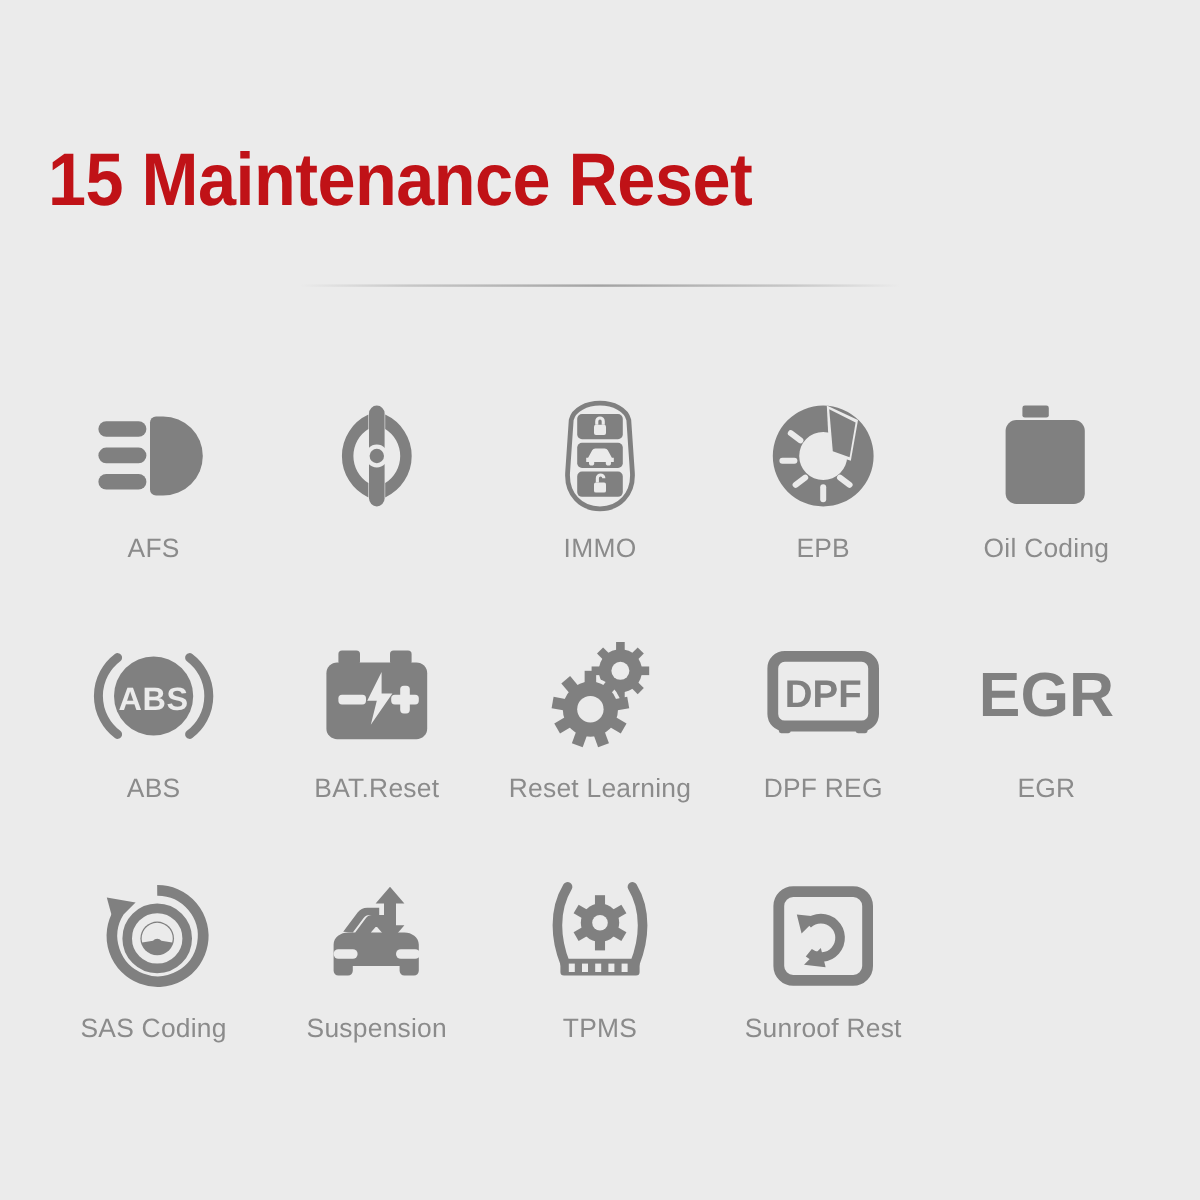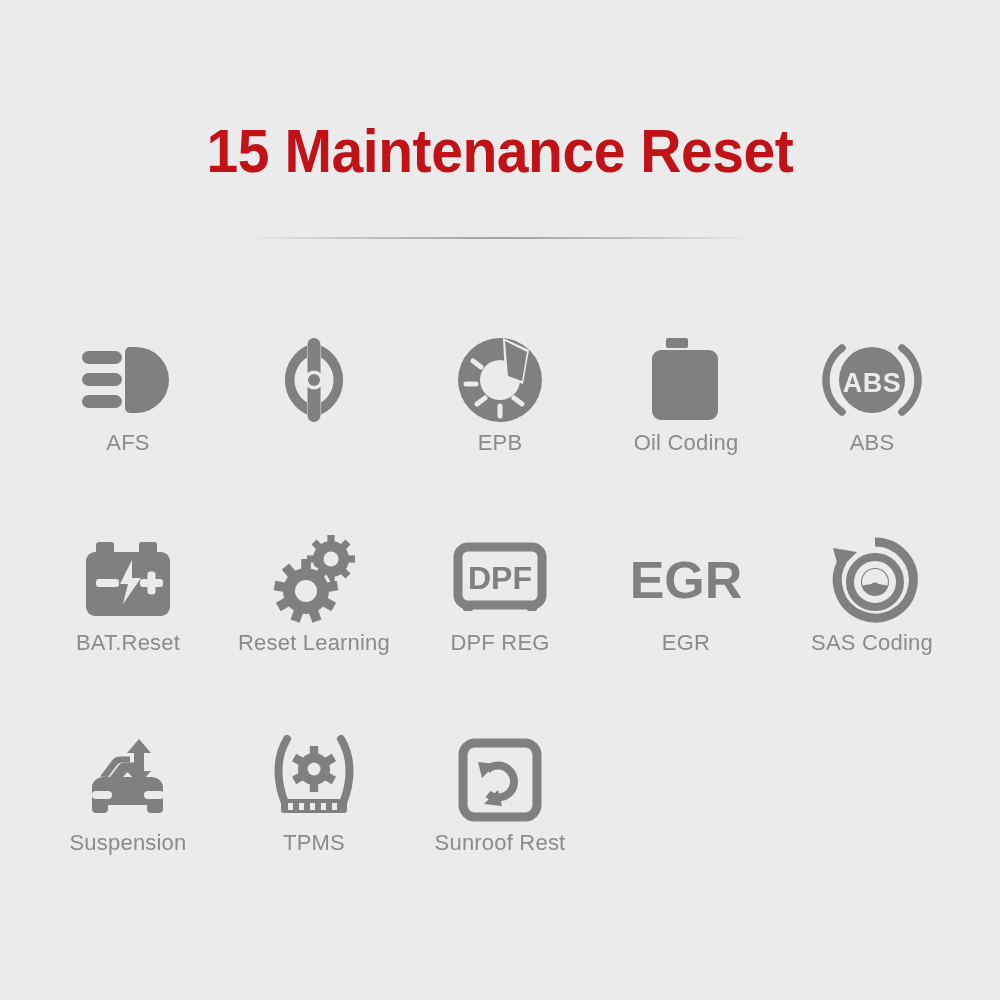--- a/index.html
+++ b/index.html
@@ -14,21 +14,20 @@
     overflow: hidden;
     position: relative;
   }
 
   
   .title-wrap {
     position: absolute;
     top: 118px;
     left: 0;
     width: 1000px;
-    text-align: center;
   }
   .page-title {
     font-family: "Liberation Sans Narrow", "Liberation Sans", sans-serif;
     font-weight: 700;
     font-size: 62px;
     line-height: 1.05;
     letter-spacing: -0.5px;
     color: #c01217;
     transform: scaleX(0.92);
     transform-origin: center center;
@@ -69,20 +68,21 @@
   }
   .icon-box {
     width: 100px;
     height: 100px;
     display: flex;
     align-items: center;
     justify-content: center;
   }
   .icon-box svg { display: block; overflow: visible; }
   .cell-label {
+    margin-top: 14px;
     font-size: 22px;
     color: #8b8b8b;
     letter-spacing: 0.2px;
     white-space: nowrap;
     text-align: center;
   }
   .egr-text {
     font-size: 52px;
     font-weight: 700;
     color: #808080;
@@ -122,20 +122,45 @@
           <path d="M33 8.5 A38 38 0 0 0 33 77.5 L33 65.5 A26.5 26.5 0 0 1 33 20.5 Z"></path>
           <path d="M47 8.5 A38 38 0 0 1 47 77.5 L47 65.5 A26.5 26.5 0 0 0 47 20.5 Z"></path>
           <rect x="33.5" y="1" width="13" height="84" rx="6.5"></rect>
         </g>
         <circle cx="40" cy="43" r="9.5" fill="#ebebeb"></circle>
         <circle cx="40" cy="43" r="6" fill="#808080"></circle>
       </svg>
     </div>
   </div>
 
+  <div class="cell">
+    <div class="icon-box">
+      <svg width="60" height="92" viewBox="0 0 60 92">
+        <path d="M30 2 C41 2 52 7 54 16 L57 60 C58 78 46 90 30 90 C14 90 2 78 3 60 L6 16 C8 7 19 2 30 2 Z" fill="none" stroke="#808080" stroke-width="4"></path>
+        <g fill="#808080">
+          <rect x="11" y="11" width="38" height="21" rx="4"></rect>
+          <rect x="11" y="35" width="38" height="21" rx="4"></rect>
+          <rect x="11" y="59" width="38" height="21" rx="4"></rect>
+        </g>
+        <g fill="#ebebeb">
+
+          <path d="M26 17 a4 4 0 0 1 8 0 v3 h-2.6 v-3 a1.4 1.4 0 0 0 -2.8 0 v3 H26 Z"></path>
+          <rect x="25" y="20" width="10" height="8.5" rx="1.6"></rect>
+
+          <path d="M18.5 51 h23 v-3.5 h-1.6 l-3.4-6.2 a3 3 0 0 0 -2.6 -1.6 h-7.8 a3 3 0 0 0 -2.6 1.6 l-3.4 6.2 h-1.6 Z"></path>
+          <circle cx="23" cy="51.8" r="2.2"></circle>
+          <circle cx="37" cy="51.8" r="2.2"></circle>
+
+          <path d="M26.5 64.5 a4 4 0 0 1 8 0 h-2.6 a1.4 1.4 0 0 0 -2.8 0 v3.5 h-2.6 Z"></path>
+          <rect x="25" y="68" width="10" height="8.5" rx="1.6"></rect>
+        </g>
+      </svg>
+    </div>
+    <div class="cell-label">IMMO</div>
+  </div>
 
 
   <div class="cell">
     <div class="icon-box">
       <svg width="88" height="88" viewBox="0 0 88 88">
         <path d="M44 2 a42 42 0 1 0 0 84 a42 42 0 1 0 0 -84 Z
                  M44 24 a20 20 0 1 1 0 40 a20 20 0 1 1 0 -40 Z" fill="#808080" fill-rule="evenodd"></path>
         <g stroke="#ebebeb" stroke-width="5" stroke-linecap="round">
           <line x1="17" y1="25" x2="25" y2="31"></line>
           <line x1="10" y1="48" x2="20" y2="48"></line>

